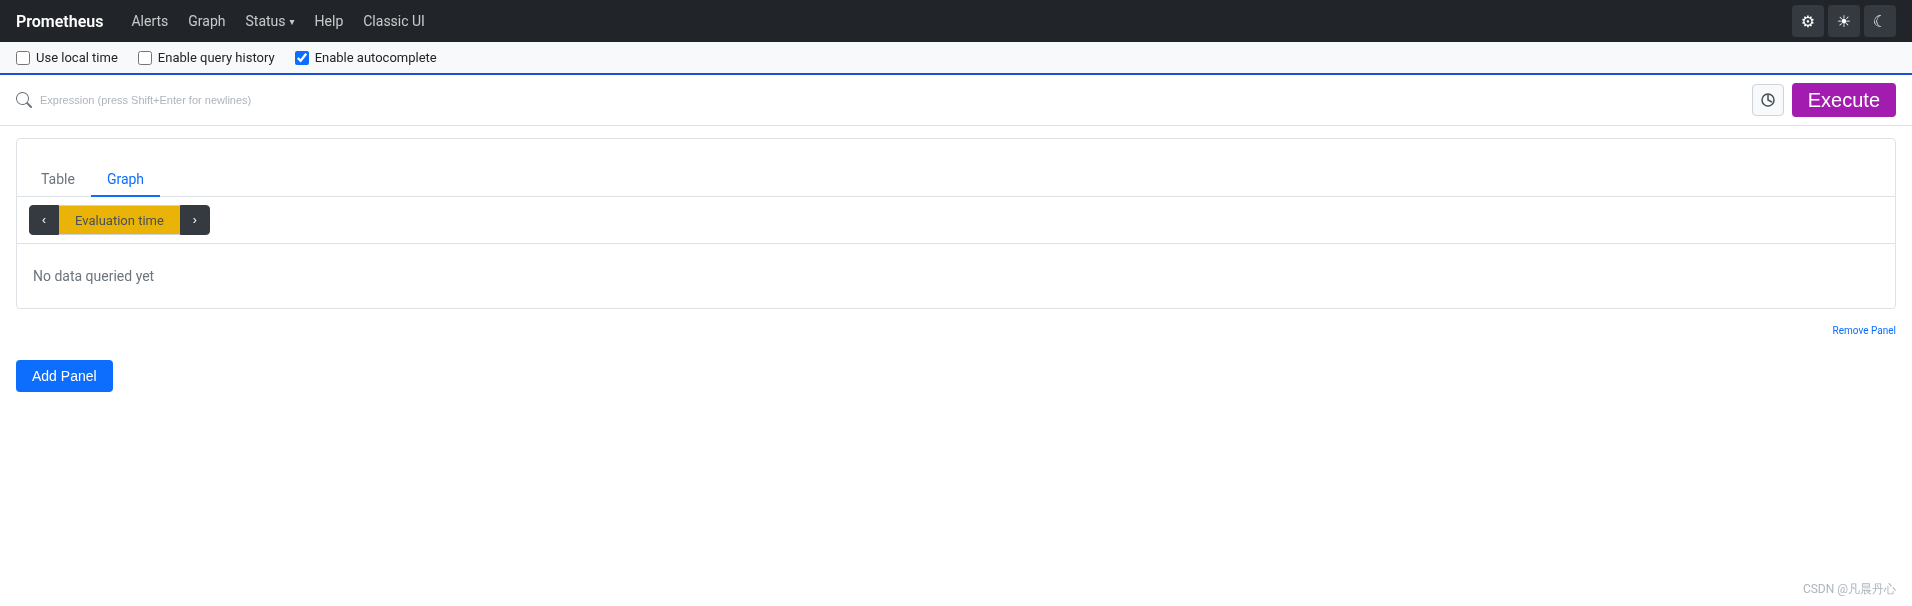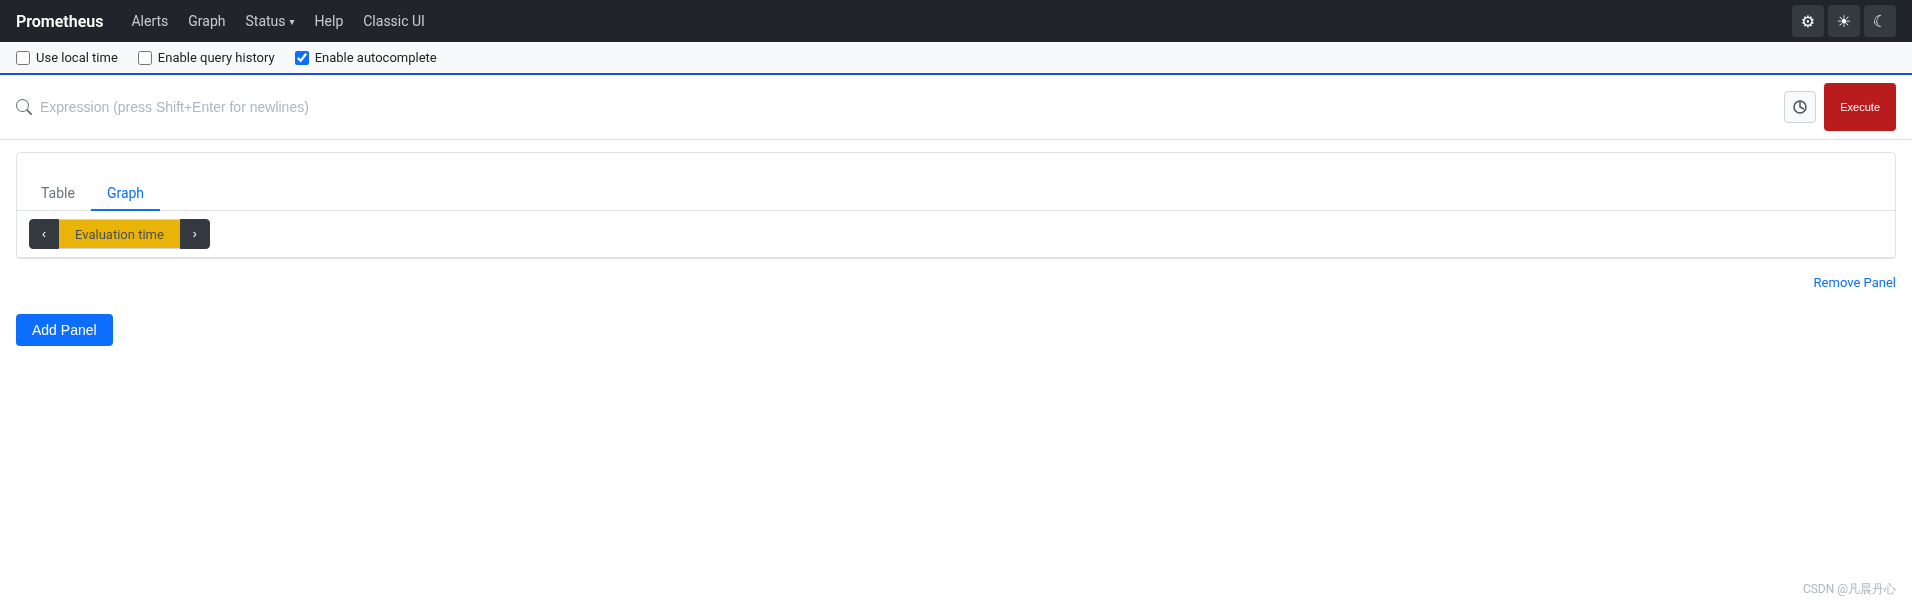--- a/index.html
+++ b/index.html
@@ -101,49 +101,49 @@
     .search-icon-wrap {
       color: #6c757d;
       font-size: 16px;
       display: flex;
       align-items: center;
     }
     .search-input {
       flex: 1;
       border: none;
       outline: none;
-      font-size: 14px;
+      font-size: 11px;
       color: #0c4a6e;
       background: transparent;
     }
     .search-input::placeholder { color: #adb5bd; }
     .metric-btn {
       background: #f8f9fa;
       border: 1px solid #ced4da;
       border-radius: 4px;
       width: 32px;
       height: 32px;
       cursor: pointer;
       display: flex;
       align-items: center;
       justify-content: center;
       font-size: 16px;
       color: #495057;
     }
     .execute-btn {
-      background: #b91c1c;
+      background: #a21caf;
       color: #fff;
       border: none;
       border-radius: 4px;
       padding: 6px 16px;
-      font-size: 11px;
+      font-size: 20px;
       font-weight: 500;
       cursor: pointer;
       white-space: nowrap;
-      height: 48px;
+      height: 34px;
     }
 
     
     .panel {
       border: 1px solid #dee2e6;
       margin: 12px 16px;
       border-radius: 4px;
       background: #fff;
     }
 
@@ -212,21 +212,21 @@
     }
 
     
     .remove-panel-row {
       display: flex;
       justify-content: flex-end;
       padding: 4px 16px 8px;
     }
     .remove-panel-link {
       color: #0d6efd;
-      font-size: 13px;
+      font-size: 10px;
       cursor: pointer;
       text-decoration: none;
     }
 
     
     .add-panel-area {
       padding: 16px;
     }
     .add-panel-btn {
       background: #0d6efd;
@@ -307,20 +307,21 @@
     <div class="tab">Table</div>
     <div class="tab active">Graph</div>
   </div>
 
   <div class="eval-row">
     <button class="eval-nav-btn">‹</button>
     <div class="eval-time-label">Evaluation time</div>
     <button class="eval-nav-btn right">›</button>
   </div>
 
+  <div class="no-data">No data queried yet</div>
 </div>
 
 <div class="remove-panel-row">
   <a class="remove-panel-link">Remove Panel</a>
 </div>
 
 <div class="add-panel-area">
   <button class="add-panel-btn">Add Panel</button>
 </div>
 

